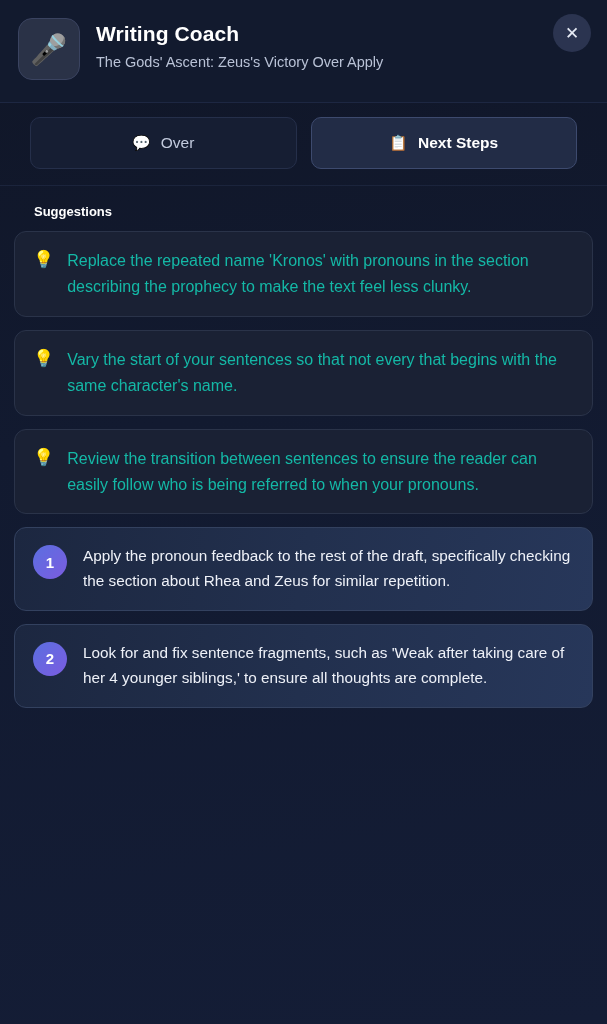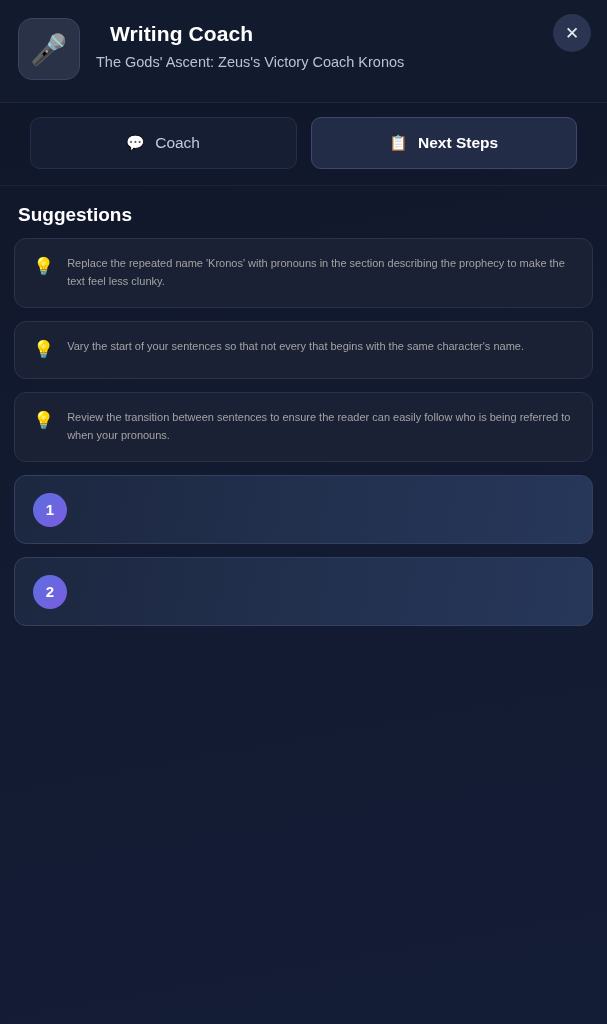--- a/index.html
+++ b/index.html
@@ -48,21 +48,20 @@
     padding-top: 4px;
     flex: 1 1 auto;
     min-width: 0;
   }
   .title {
     font-size: 21px;
     font-weight: bold;
     color: #ffffff;
     letter-spacing: 0.1px;
     line-height: 1.3;
-    margin-left: 14px;
   }
   .subtitle {
     font-size: 14.5px;
     color: #b9c2d6;
     margin-top: 6px;
     line-height: 1.35;
   }
   .close-btn {
     position: absolute;
     top: 14px;
@@ -114,41 +113,41 @@
   }
   .tab-icon { font-size: 15px; }
 
   
   .content {
     flex: 1 1 auto;
     overflow: hidden;
     padding: 0 14px;
   }
   .section-heading {
-    font-size: 19px;
-    font-weight: bold;
-    color: #ffffff;
-    margin: 18px 0 12px 4px;
+    font-size: 13px;
+    font-weight: bold;
+    color: #ffffff;
+    margin: 18px 0 12px 20px;
   }
   .card {
     background: #1a2134;
     border: 1px solid #2a3established;
     border: 1px solid #2a3349;
     border-radius: 12px;
     padding: 16px 18px;
     margin-bottom: 13px;
     display: flex;
     align-items: flex-start;
     gap: 13px;
   }
   .bulb { font-size: 17px; line-height: 1.45; flex: 0 0 auto; }
   .card-text {
-    font-size: 11px;
+    font-size: 16px;
     line-height: 1.62;
-    color: #a3a3a3;
+    color: #14b8a6;
   }
   .step-card {
     background: linear-gradient(100deg, #1c2740 0%, #22304e 50%, #27375a 100%);
     border: 1px solid #33415f;
     border-radius: 12px;
     padding: 16px 18px;
     margin-bottom: 13px;
     display: flex;
     align-items: flex-start;
     gap: 16px;
@@ -177,29 +176,29 @@
 <body>
 
 <div class="app">
 
   <div class="header">
     <div class="avatar">
       <span>🎤</span>
     </div>
     <div class="header-text">
       <div class="title">Writing Coach</div>
-      <div class="subtitle">The Gods' Ascent: Zeus's Victory Coach Kronos</div>
+      <div class="subtitle">The Gods' Ascent: Zeus's Victory Over Apply</div>
     </div>
     <button class="close-btn">✕</button>
   </div>
 
   <div class="tabs">
     <div class="tab tab-inactive">
       <span class="tab-icon">💬</span>
-      <span>Coach</span>
+      <span>Over</span>
     </div>
     <div class="tab tab-active">
       <span class="tab-icon">📋</span>
       <span>Next Steps</span>
     </div>
   </div>
 
   <div class="content">
 
     <div class="section-heading">Suggestions</div>
@@ -215,20 +214,22 @@
     </div>
 
     <div class="card">
       <span class="bulb">💡</span>
       <div class="card-text">Review the transition between sentences to ensure the reader can easily follow who is being referred to when your pronouns.</div>
     </div>
 
 
     <div class="step-card">
       <div class="step-num">1</div>
+      <div class="step-text">Apply the pronoun feedback to the rest of the draft, specifically checking the section about Rhea and Zeus for similar repetition.</div>
     </div>
 
     <div class="step-card">
       <div class="step-num">2</div>
+      <div class="step-text">Look for and fix sentence fragments, such as 'Weak after taking care of her 4 younger siblings,' to ensure all thoughts are complete.</div>
     </div>
 
   </div>
 </div>
 
 </body></html>

